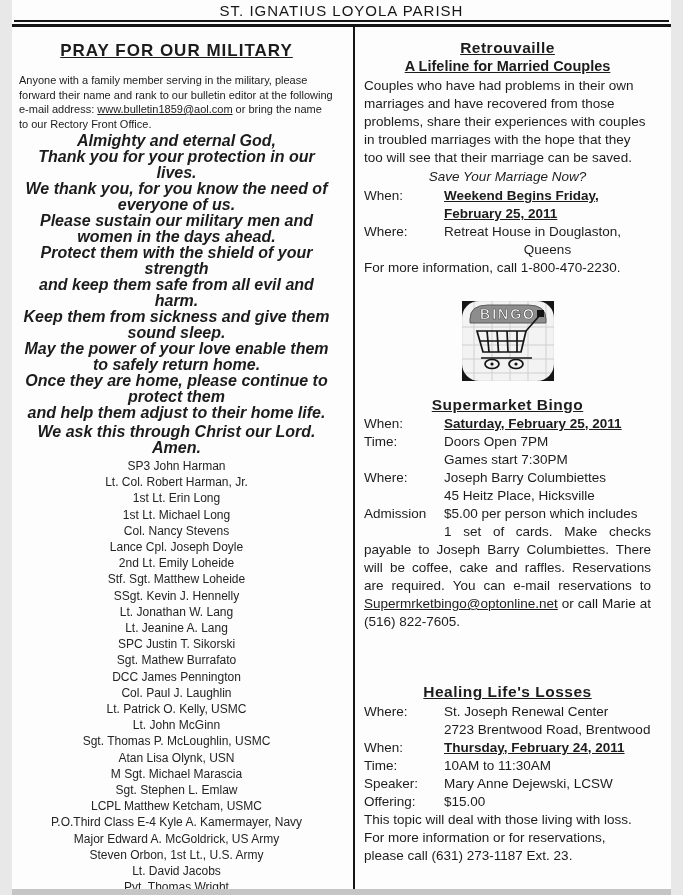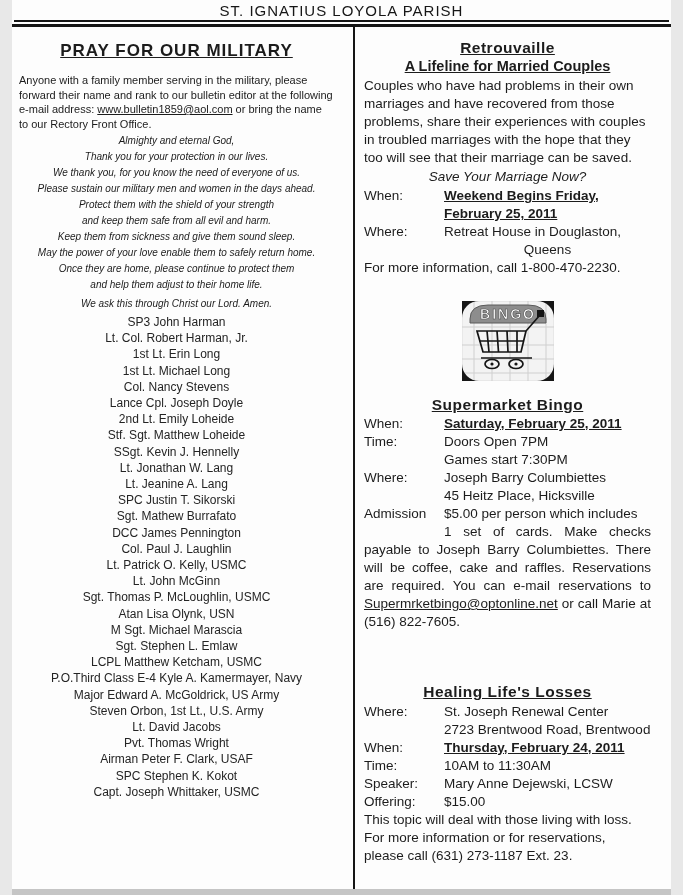--- a/index.html
+++ b/index.html
@@ -47,23 +47,23 @@
     margin-bottom: 12px;
   }
   .military-intro {
     font-size: 11px;
     line-height: 14.5px;
     text-align: left;
     margin: 0 1px 2px 1px;
   }
   .link-underline { text-decoration: underline; }
   .prayer {
-    font-size: 10px;
+    font-size: 16px;
     line-height: 16px;
-    font-weight: normal;
+    font-weight: bold;
     font-style: italic;
     margin-top: 2px;
   }
   .prayer > div:last-child { margin-top: 3px; }
   .names {
     font-size: 12px;
     line-height: 16.2px;
     margin-top: 2px;
     color: #242424;
     text-align: center;

